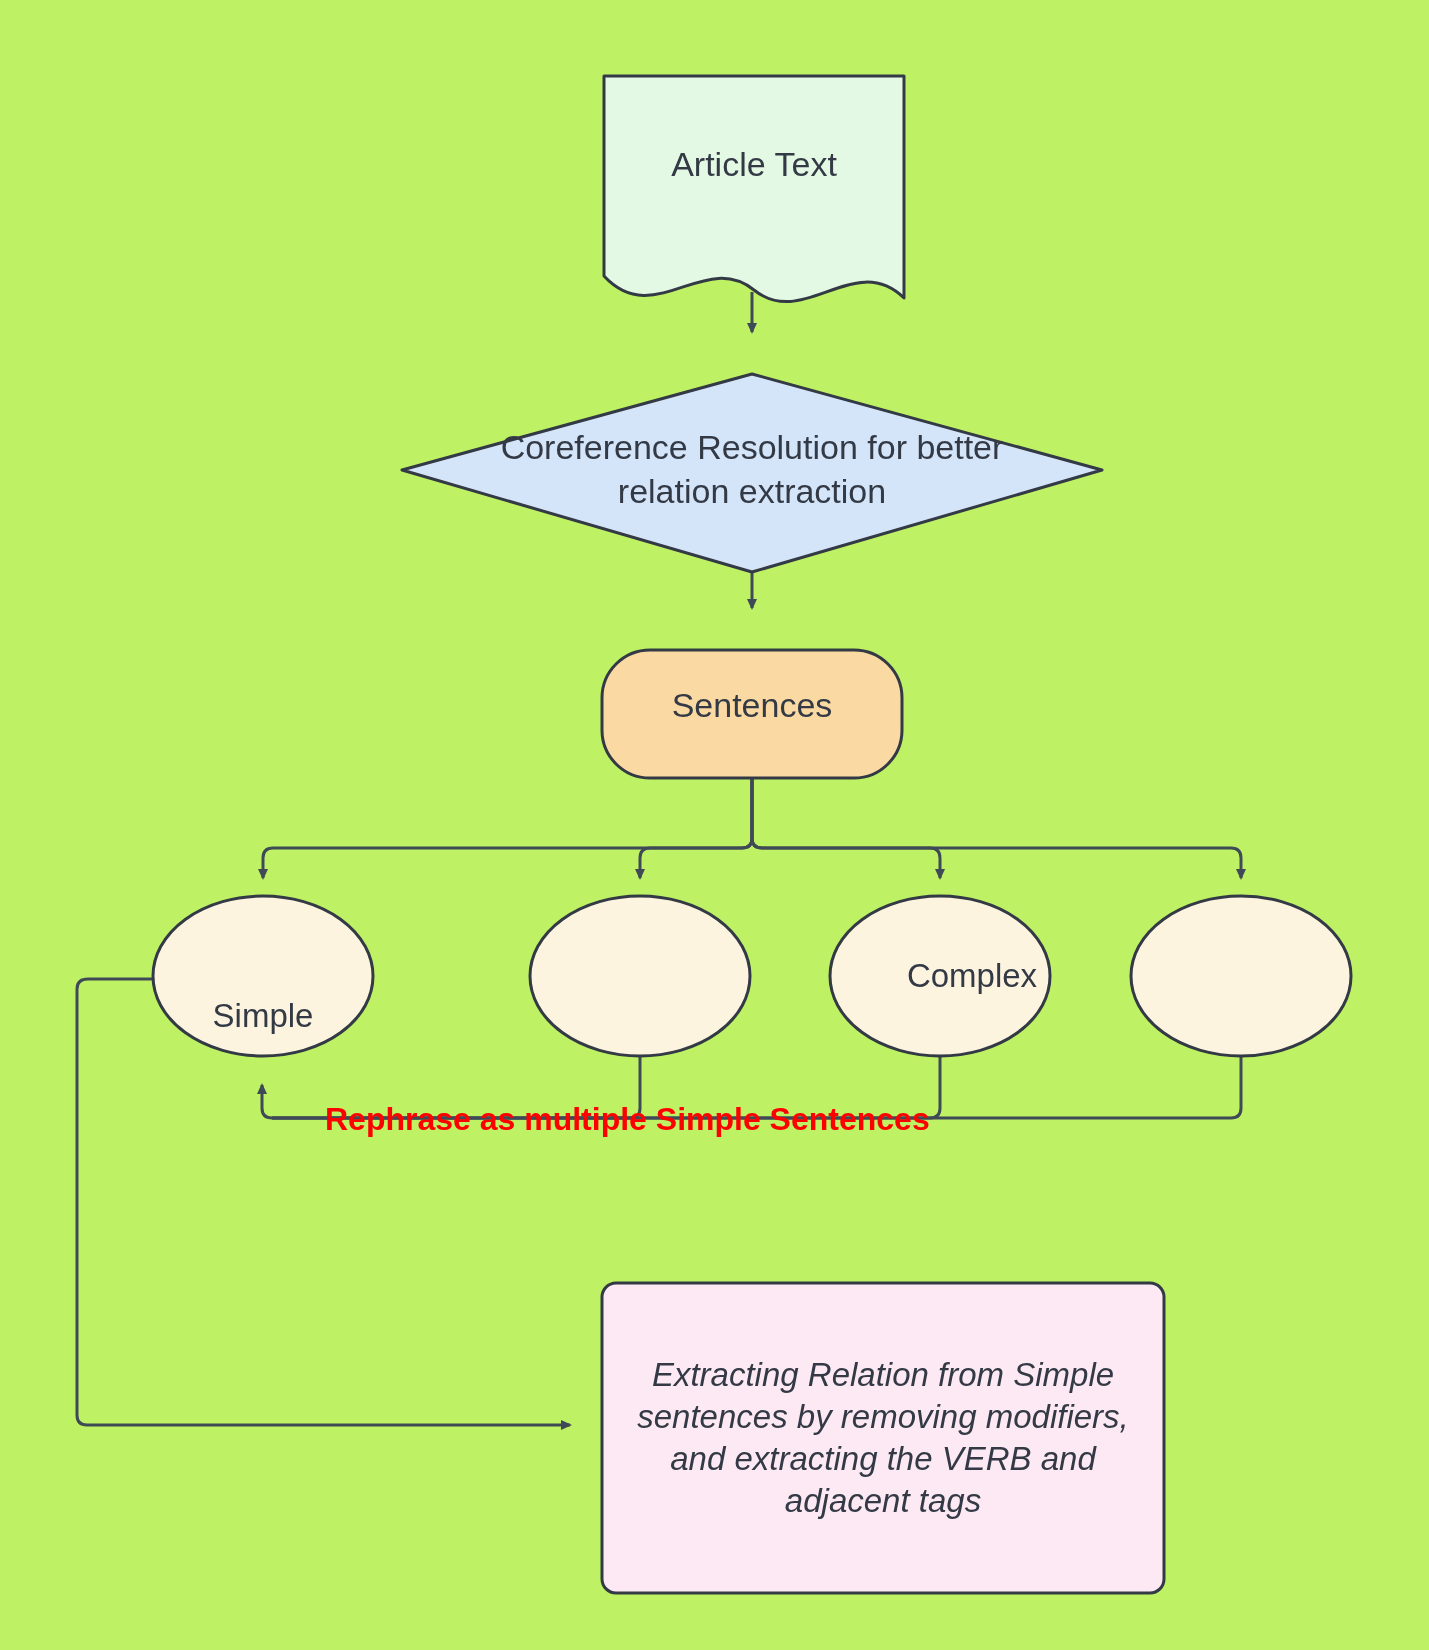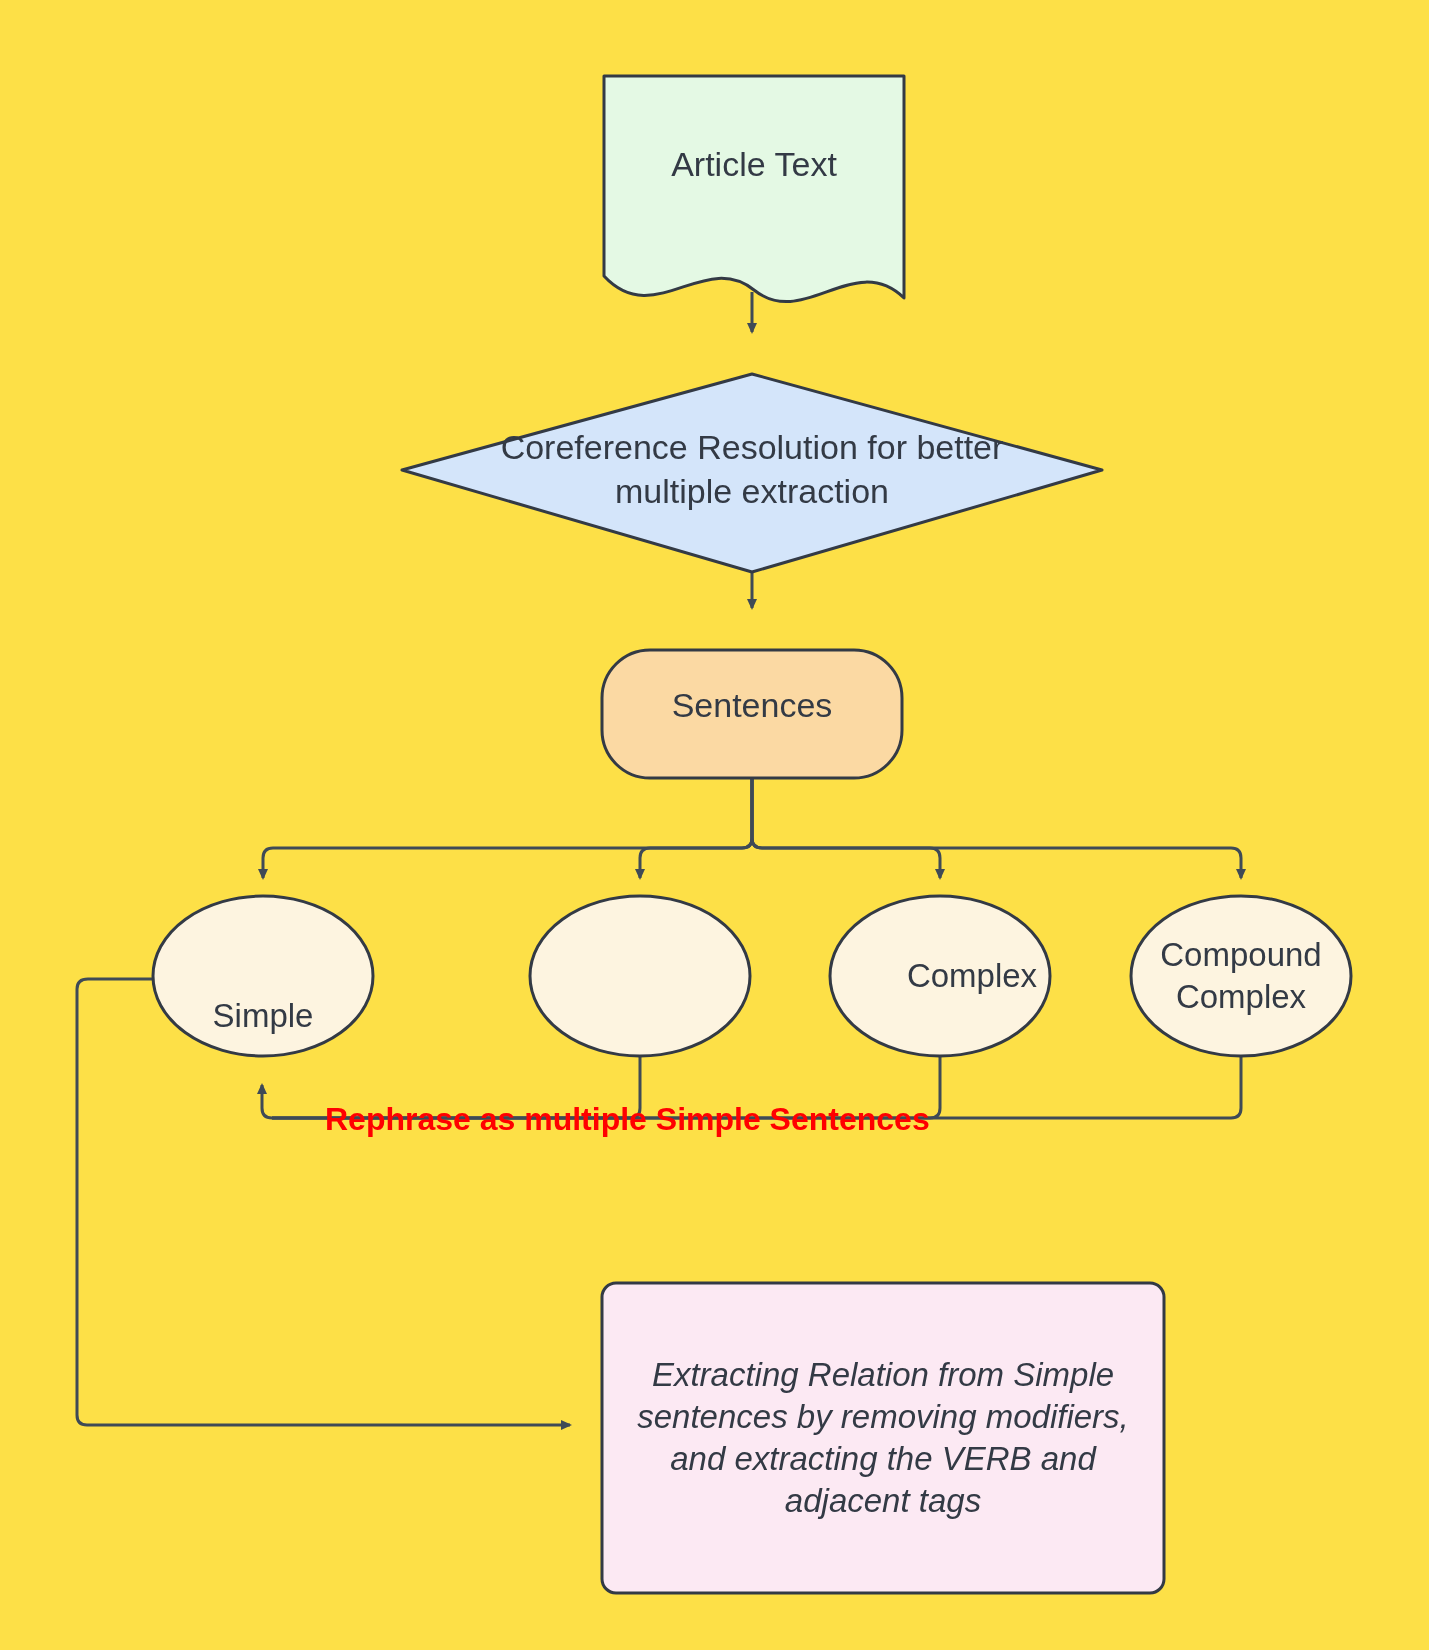--- a/index.html
+++ b/index.html
@@ -1,16 +1,16 @@
 <!DOCTYPE html>
 <html><head>
 <meta charset="utf-8">
 <style>
   html,body{margin:0;padding:0;background:#000;}
-  #stage{position:relative;width:1429px;height:1650px;background:#fde047;overflow:hidden;
+  #stage{position:relative;width:1429px;height:1650px;background:#bef264;overflow:hidden;
          font-family:"Liberation Sans","DejaVu Sans",sans-serif;}
   svg.layer{position:absolute;left:0;top:0;width:1429px;height:1650px;}
   .nodelabel{position:absolute;display:flex;align-items:center;justify-content:center;
              text-align:center;color:#333a45;pointer-events:none;line-height:1.28;}
   .lbl-article{font-size:34px;}
   .lbl-coref{font-size:34px;}
   .lbl-sent{font-size:34px;}
   .lbl-ell{font-size:33px;}
   .lbl-box{font-size:33px;}
   .lbl-red{position:absolute;color:#ff0000;font-weight:bold;font-size:32px;white-space:nowrap;}
@@ -61,28 +61,27 @@
 
     <ellipse cx="940" cy="976" rx="110" ry="80" fill="#fdf4e0" stroke="#333a45" stroke-width="3"></ellipse>
 
     <ellipse cx="1241" cy="976" rx="110" ry="80" fill="#fdf4e0" stroke="#333a45" stroke-width="3"></ellipse>
 
     <rect x="602" y="1283" width="562" height="310" rx="14" ry="14" fill="#fce9f3" stroke="#333a45" stroke-width="3"></rect>
   </svg>
 
   <div class="nodelabel lbl-article" style="left:604px;top:110px;width:300px;height:110px;">Article Text</div>
 
-  <div class="nodelabel lbl-coref" style="left:462px;top:396px;width:580px;height:148px;">Coreference Resolution for better multiple extraction</div>
+  <div class="nodelabel lbl-coref" style="left:462px;top:396px;width:580px;height:148px;">Coreference Resolution for better relation extraction</div>
 
   <div class="nodelabel lbl-sent" style="left:602px;top:650px;width:300px;height:112px;">Sentences</div>
 
   <div class="nodelabel lbl-ell" style="left:153px;top:976px;width:220px;height:80px;">Simple</div>
 
 
   <div class="nodelabel lbl-ell" style="left:830px;top:936px;width:220px;height:80px;padding-left:32px;">Complex</div>
 
-  <div class="nodelabel lbl-ell" style="left:1111px;top:926px;width:260px;height:100px;">Compound Complex</div>
 
   <div class="nodelabel lbl-box" style="left:622px;top:1293px;width:522px;height:290px;font-style:italic;">Extracting Relation from Simple sentences by removing modifiers, and extracting the VERB and adjacent tags</div>
 
   <div class="lbl-red" style="left:325px;top:1101px;">Rephrase as multiple Simple Sentences</div>
 
 </div>
 
 </body></html>

